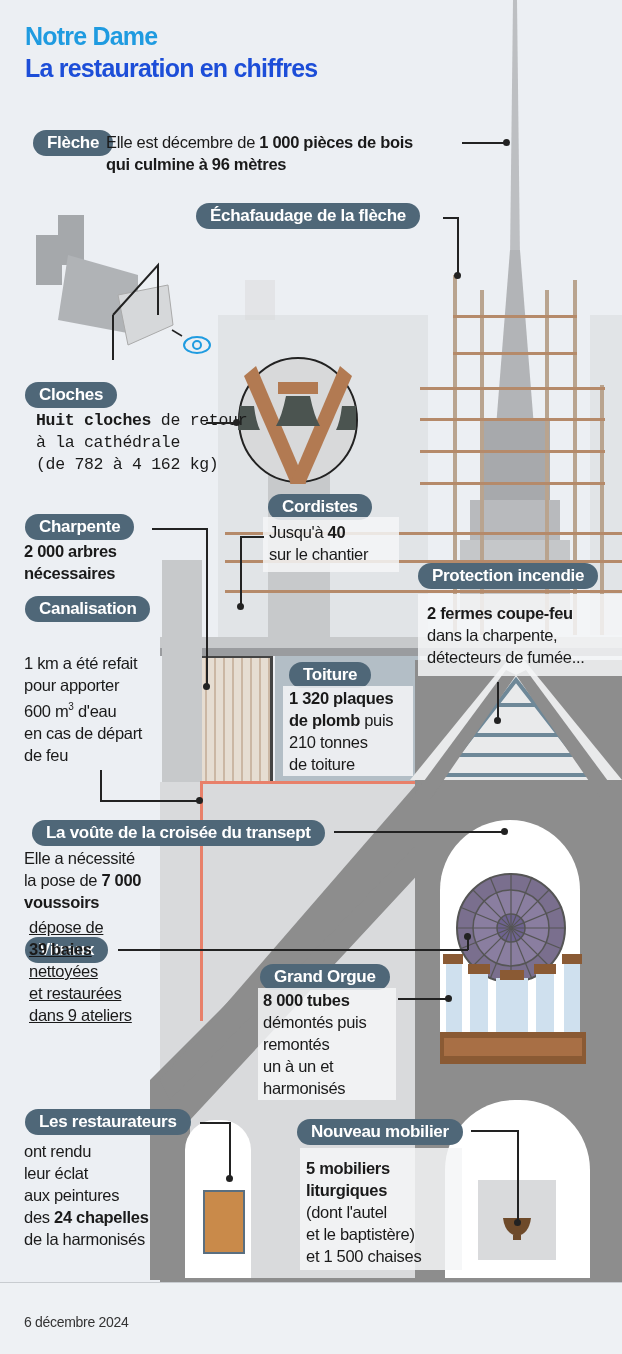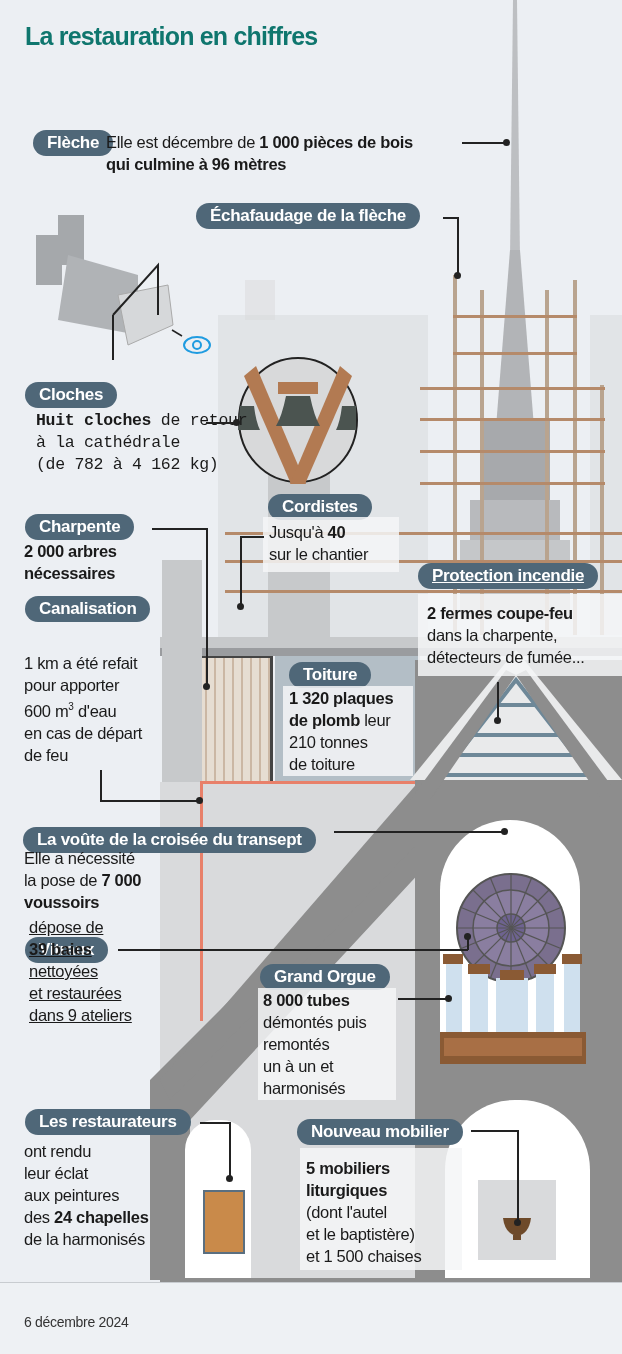--- a/index.html
+++ b/index.html
@@ -153,21 +153,22 @@
     <polyline points="85,155 85,110" fill="none" stroke="#222" stroke-width="2"></polyline>
   </svg>
   <svg class="abs" style="left:168px;top:326px;" width="48" height="32" viewBox="0 0 48 32">
     <line x1="4" y1="4" x2="14" y2="10" stroke="#222" stroke-width="1.5"></line>
     <ellipse cx="29" cy="19" rx="13" ry="8" fill="none" stroke="#1f9be0" stroke-width="2"></ellipse>
     <circle cx="29" cy="19" r="4" fill="none" stroke="#1f9be0" stroke-width="2"></circle>
   </svg>
 </div>
 
 <div class="abs" style="left:25px;top:20px;">
-  <div style="color:#0f766e;font-weight:bold;font-size:25px;letter-spacing:-0.8px;line-height:32px;">La restauration en chiffres</div>
+  <div style="color:#1f9be0;font-weight:bold;font-size:25px;letter-spacing:-0.8px;line-height:32px;">Notre Dame</div>
+  <div style="color:#1d4ed8;font-weight:bold;font-size:25px;letter-spacing:-0.8px;line-height:32px;">La restauration en chiffres</div>
 </div>
 
 <div class="badge" style="left:33px;top:130px;">Flèche</div>
 <div class="txt" style="left:106px;top:131px;">
   <span>Elle est décembre de </span><b>1 000 pièces de bois</b><br>
   <b>qui culmine à 96 mètres</b>
 </div>
 <div class="line" style="left:462px;top:142px;width:44px;height:1.5px;"></div>
 <div class="dot" style="left:503px;top:139px;"></div>
 
@@ -199,21 +200,21 @@
 
 <div class="badge" style="left:25px;top:514px;">Charpente</div>
 <div class="txt" style="left:24px;top:540px;font-weight:bold;">
   <div>2 000 arbres</div>
   <div>nécessaires</div>
 </div>
 <div class="line" style="left:152px;top:528px;width:56px;height:1.5px;"></div>
 <div class="line" style="left:206px;top:528px;width:1.5px;height:158px;"></div>
 <div class="dot" style="left:203px;top:683px;"></div>
 
-<div class="badge" style="left:418px;top:563px;text-decoration:underline;">Protection incendie</div>
+<div class="badge" style="left:418px;top:563px;">Protection incendie</div>
 <div class="lbox" style="left:418px;top:594px;width:204px;height:82px;"></div>
 <div class="txt" style="left:427px;top:602px;">
   <b>2 fermes coupe-feu</b><br>
   <span>dans la charpente,</span><br>
   <span>détecteurs de fumée...</span>
 </div>
 <div class="line" style="left:497px;top:682px;width:1.5px;height:38px;"></div>
 <div class="dot" style="left:494px;top:717px;"></div>
 
 <div class="badge" style="left:25px;top:596px;">Canalisation</div>
@@ -225,26 +226,26 @@
   <span>de feu</span>
 </div>
 <div class="line" style="left:100px;top:770px;width:1.5px;height:31px;"></div>
 <div class="line" style="left:100px;top:800px;width:99px;height:1.5px;"></div>
 <div class="dot" style="left:196px;top:797px;"></div>
 
 <div class="badge" style="left:289px;top:662px;">Toiture</div>
 <div class="lbox" style="left:283px;top:686px;width:130px;height:90px;"></div>
 <div class="txt" style="left:289px;top:687px;">
   <b>1 320 plaques</b><br>
-  <b>de plomb</b><span> leur</span><br>
+  <b>de plomb</b><span> puis</span><br>
   <span>210 tonnes</span><br>
   <span>de toiture</span>
 </div>
 
-<div class="badge" style="left:23px;top:820px;margin-top:7px;">La voûte de la croisée du transept</div>
+<div class="badge" style="left:32px;top:820px;">La voûte de la croisée du transept</div>
 <div class="txt" style="left:24px;top:847px;">
   <span>Elle a nécessité</span><br>
   <span>la pose de </span><b>7 000</b><br>
   <b>voussoirs</b>
 </div>
 <div class="line" style="left:334px;top:831px;width:170px;height:1.5px;"></div>
 <div class="dot" style="left:501px;top:828px;"></div>
 
 <div class="badge" style="left:25px;top:937px;">Vitraux</div>
 <div class="txt" style="left:29px;top:916px;text-decoration:underline;">

